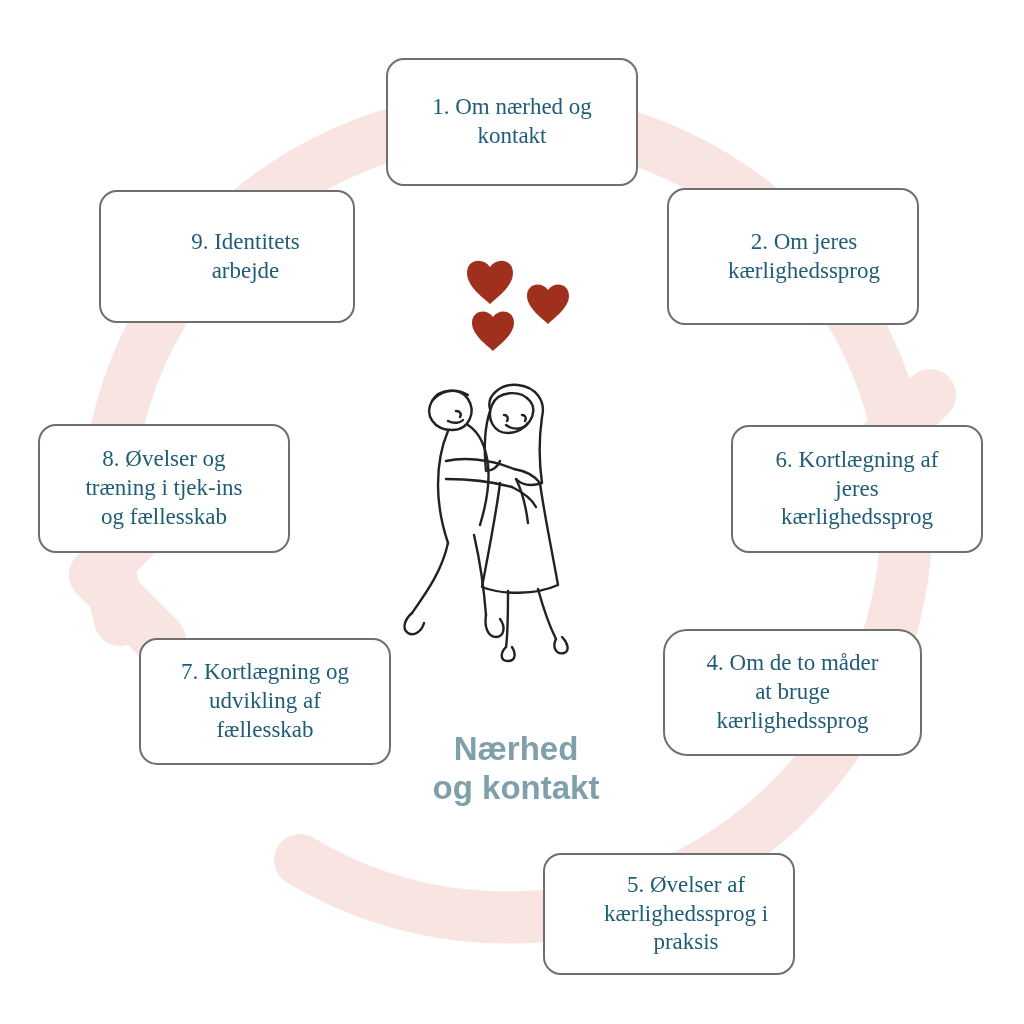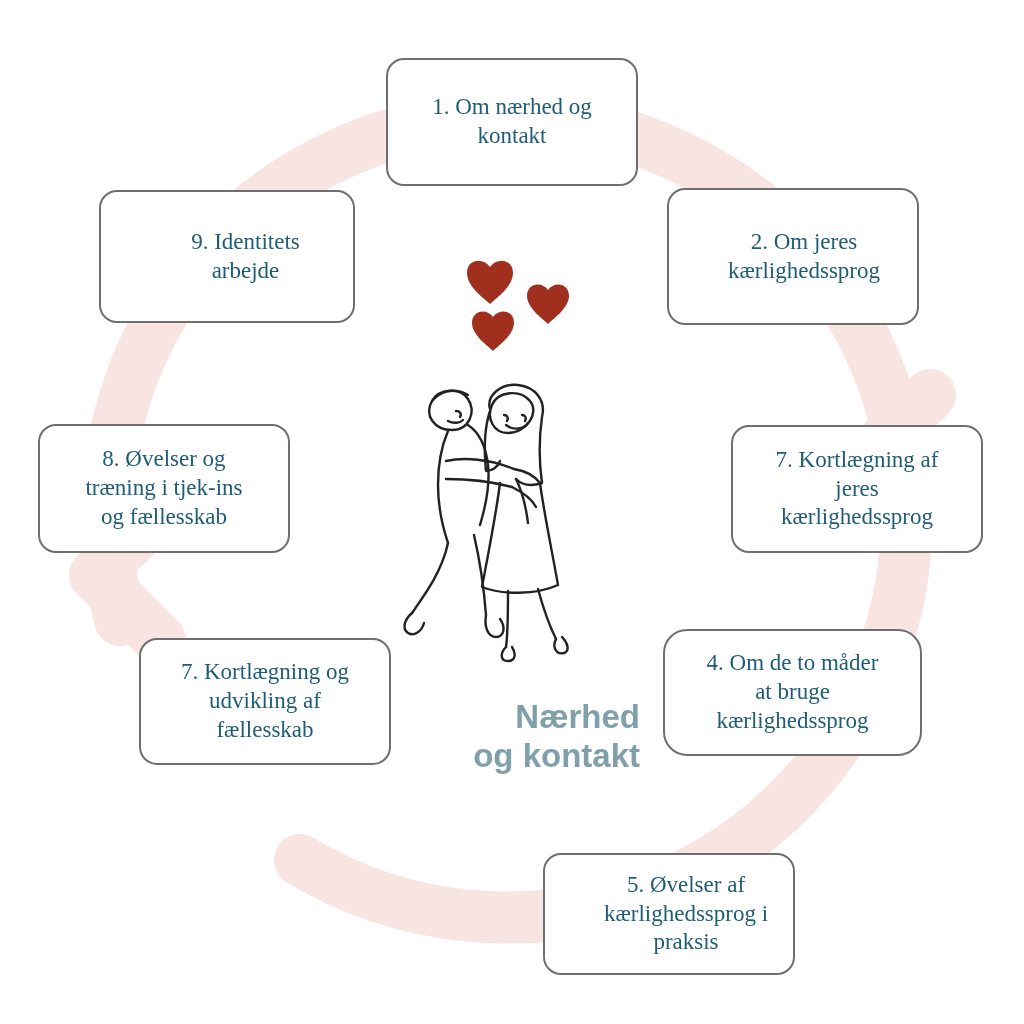--- a/index.html
+++ b/index.html
@@ -89,21 +89,21 @@
 
   <div class="node" style="left:386px;top:58px;width:252px;height:128px;">
     <span>1. Om nærhed og
 kontakt</span>
   </div>
   <div class="node" style="left:667px;top:188px;width:252px;height:137px;padding-left:32px;">
     <span>2. Om jeres
 kærlighedssprog</span>
   </div>
   <div class="node" style="left:731px;top:425px;width:252px;height:128px;">
-    <span>7. Kortlægning af
+    <span>6. Kortlægning af
 jeres
 kærlighedssprog</span>
   </div>
   <div class="node" style="left:663px;top:629px;width:259px;height:127px;border-radius:24px;">
     <span>4. Om de to måder
 at bruge
 kærlighedssprog</span>
   </div>
   <div class="node" style="left:543px;top:853px;width:252px;height:122px;padding-left:44px;">
     <span>5. Øvelser af
@@ -166,16 +166,16 @@
       <path d="M122 112 C134 118, 142 124, 146 132"></path>
       <path d="M124 94 C136 96, 144 100, 150 108"></path>
 
       <path d="M118 216 C118 240, 118 258, 116 272"></path>
       <path d="M116 272 C110 278, 110 286, 118 286 C126 286, 126 278, 122 272"></path>
       <path d="M148 214 C154 236, 160 252, 166 264"></path>
       <path d="M166 264 C162 272, 166 280, 174 278 C180 276, 178 268, 172 262"></path>
     </g>
   </svg>
 
-  <div class="center-label" style="left:392px;top:698px;width:248px;text-align:right;">Nærhed
+  <div class="center-label" style="left:392px;top:730px;width:248px;">Nærhed
 og kontakt</div>
 
 </div>
 
 </body></html>

